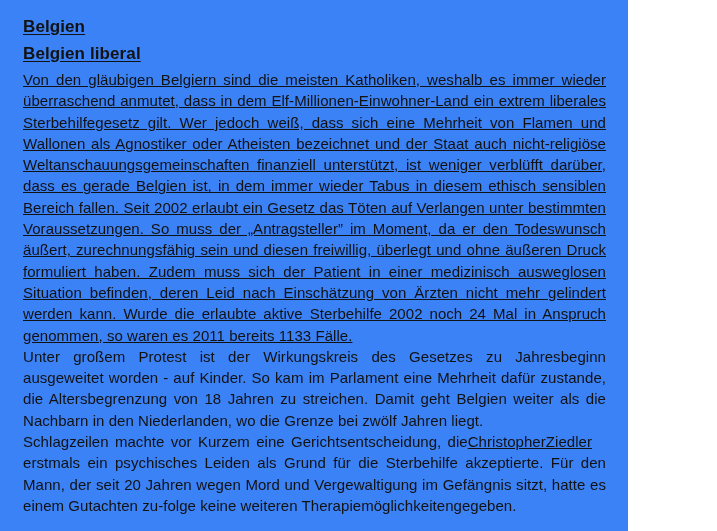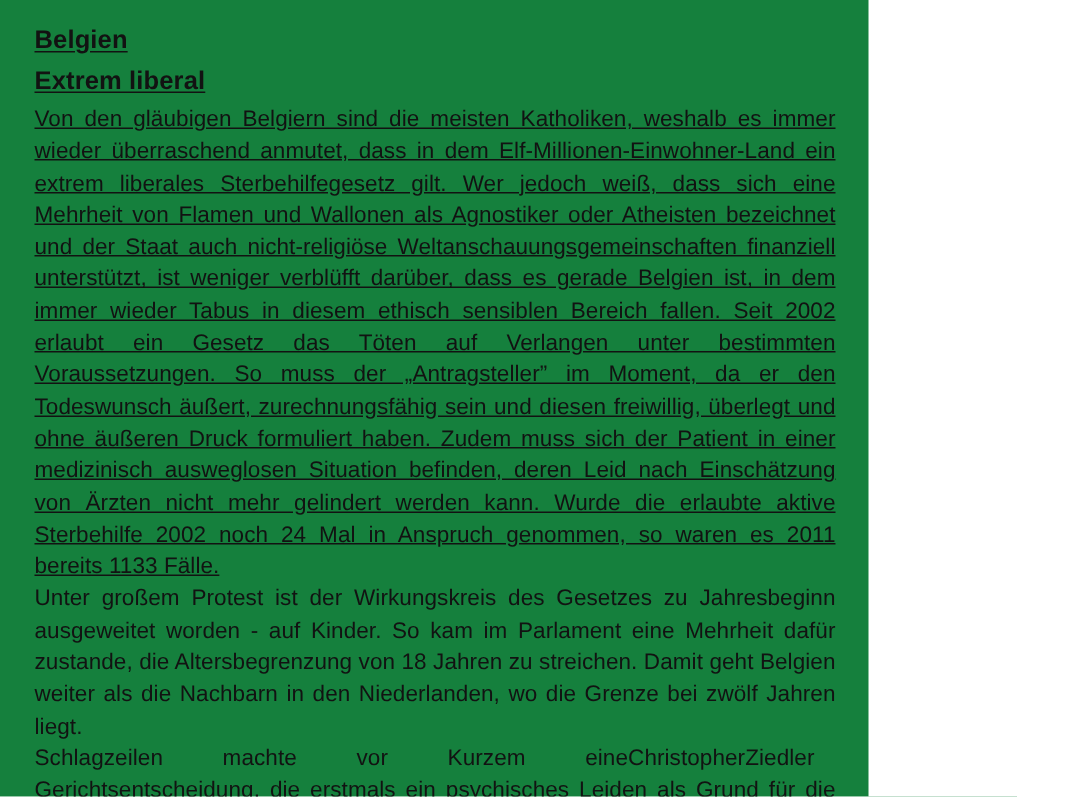--- a/index.html
+++ b/index.html
@@ -9,24 +9,24 @@
   }
   body {
     width: 717px;
     height: 531px;
     overflow: hidden;
     font-family: "Liberation Sans", "DejaVu Sans", sans-serif;
     color: #121212;
   }
   .page {
     box-sizing: border-box;
-    width: 579px;
+    width: 628px;
     height: 531px;
     padding: 13px 22px 0 23px;
-    background: #15803d;
+    background: #3b82f6;
   }
   .heading {
     font-size: 17px;
     line-height: 27px;
     font-weight: bold;
     text-decoration: underline;
     text-underline-offset: 2px;
     margin: 0;
     letter-spacing: 0.1px;
   }
@@ -38,28 +38,29 @@
     letter-spacing: 0.05px;
   }
   .body-paragraph.first {
     margin-top: 2px;
     text-decoration: underline;
   }
   .author {
     float: right;
     text-align: center;
     padding-right: 14px;
+    text-decoration: underline;
   }
 </style>
 </head>
 <body>
 
 <div class="page">
   <article>
     <h1 class="heading">Belgien</h1>
-    <h2 class="heading">Extrem liberal</h2>
+    <h2 class="heading">Belgien liberal</h2>
     <p class="body-paragraph first">Von den gläubigen Belgiern sind die meisten Katholiken, weshalb es immer wieder überraschend anmutet, dass in dem Elf-Millionen-Einwohner-Land ein extrem liberales Sterbehilfegesetz gilt. Wer jedoch weiß, dass sich eine Mehrheit von Flamen und Wallonen als Agnostiker oder Atheisten bezeichnet und der Staat auch nicht-religiöse Weltanschauungsgemeinschaften finanziell unterstützt, ist weniger verblüfft darüber, dass es gerade Belgien ist, in dem immer wieder Tabus in diesem ethisch sensiblen Bereich fallen. Seit 2002 erlaubt ein Gesetz das Töten auf Verlangen unter bestimmten Voraussetzungen. So muss der „Antragsteller” im Moment, da er den Todeswunsch äußert, zurechnungsfähig sein und diesen freiwillig, überlegt und ohne äußeren Druck formuliert haben. Zudem muss sich der Patient in einer medizinisch ausweglosen Situation befinden, deren Leid nach Einschätzung von Ärzten nicht mehr gelindert werden kann. Wurde die erlaubte aktive Sterbehilfe 2002 noch 24 Mal in Anspruch genommen, so waren es 2011 bereits 1133 Fälle.</p>
     <p class="body-paragraph">Unter großem Protest ist der Wirkungskreis des Gesetzes zu Jahresbeginn ausgeweitet worden - auf Kinder. So kam im Parlament eine Mehrheit dafür zustande, die Altersbegrenzung von 18 Jahren zu streichen. Damit geht Belgien weiter als die Nachbarn in den Niederlanden, wo die Grenze bei zwölf Jahren liegt.</p>
     <p class="body-paragraph">
-      <span class="author">ChristopherZiedler</span><span>Schlagzeilen machte vor Kurzem eine Gerichtsentscheidung, die erstmals ein psychisches Leiden als Grund für die Sterbehilfe akzeptierte. Für den Mann, der seit 50 Jahren wegen Mord und Vergewaltigung im Gefängnis sitzt, hatte es einem Gutachten zu-folge keine weiteren Therapiemöglichkeitengegeben.</span>
+      <span class="author">ChristopherZiedler</span><span>Schlagzeilen machte vor Kurzem eine Gerichtsentscheidung, die erstmals ein psychisches Leiden als Grund für die Sterbehilfe akzeptierte. Für den Mann, der seit 20 Jahren wegen Mord und Vergewaltigung im Gefängnis sitzt, hatte es einem Gutachten zu-folge keine weiteren Therapiemöglichkeitengegeben.</span>
     </p>
   </article>
 </div>
 
 </body></html>

